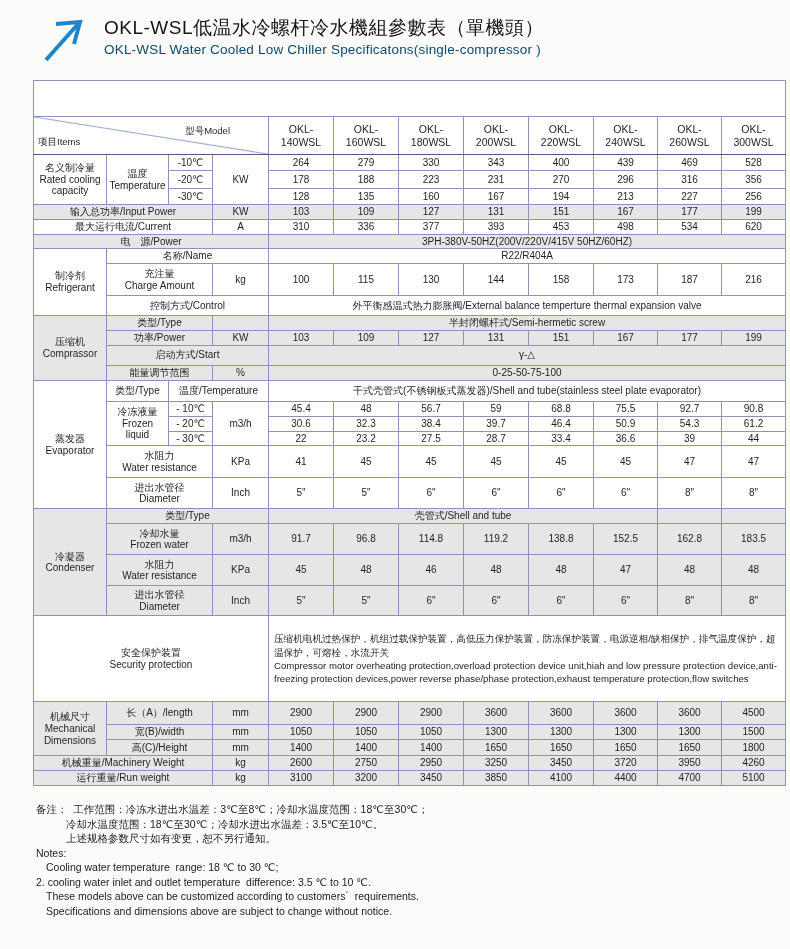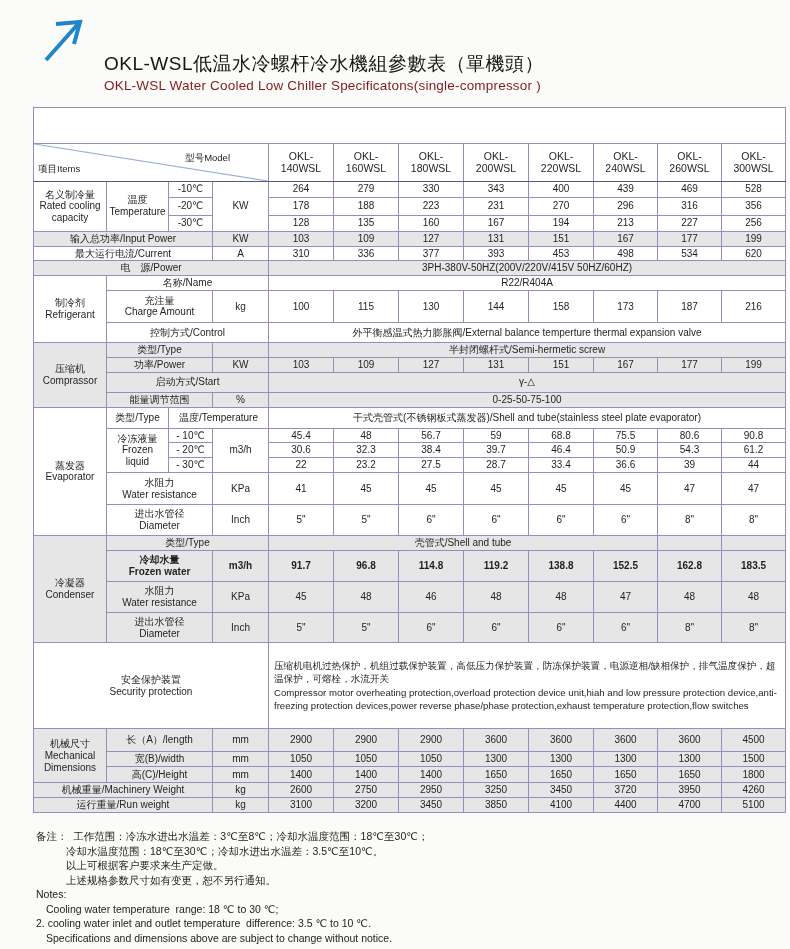--- a/index.html
+++ b/index.html
@@ -4,23 +4,23 @@
 <style>
   html,body{margin:0;padding:0;}
   body{
     width:790px;height:949px;background:#fbfbf9;position:relative;
     font-family:"Liberation Sans","DejaVu Sans",sans-serif;color:#1f1f1f;
     -webkit-font-smoothing:antialiased;
   }
   
   .page-header{display:flex;align-items:flex-start;padding:14px 0 0 40px;}
   .brand-arrow{width:52px;height:52px;margin-right:12px;flex:0 0 auto;}
-  .head-text{padding-top:2px;margin-top:36px;}
+  .head-text{padding-top:2px;}
   .heading-zh{font-size:19px;font-weight:500;color:#141414;letter-spacing:0.5px;line-height:1.25;}
-  .heading-en{font-size:13.5px;color:#7f1d1d;margin-top:2px;letter-spacing:0.2px;}
+  .heading-en{font-size:13.5px;color:#0c4a6e;margin-top:2px;letter-spacing:0.2px;}
   
   .table-wrap{margin:14px 0 0 33px;}
   table{border-collapse:collapse;table-layout:fixed;width:752px;border:1.5px solid #565884;}
   td{
     border:1px solid #8f91bc;font-size:10px;text-align:center;vertical-align:middle;
     padding:1px 2px;line-height:1.18;white-space:pre-line;overflow:hidden;color:#1f1f1f;
   }
   tr.w td{background:#ffffff;}
   tr.g td{background:#e6e6e6;}
   td.title{background:#29a7e0;color:#ffffff;font-size:15px;letter-spacing:1px;}
@@ -221,21 +221,21 @@
           <td rowspan="3">冷冻液量
 Frozen liquid</td>
           <td>- 10℃</td>
           <td rowspan="3">m3/h</td>
           <td>45.4</td>
           <td>48</td>
           <td>56.7</td>
           <td>59</td>
           <td>68.8</td>
           <td>75.5</td>
-          <td>80.6</td>
+          <td>92.7</td>
           <td>90.8</td>
         </tr>
         <tr class="w" style="height: 15px;">
           <td>- 20℃</td>
           <td>30.6</td>
           <td>32.3</td>
           <td>38.4</td>
           <td>39.7</td>
           <td>46.4</td>
           <td>50.9</td>
@@ -280,21 +280,21 @@
           <td>8"</td>
         </tr>
         <tr class="g" style="height: 15px;">
           <td rowspan="4">冷凝器
 Condenser</td>
           <td colspan="3">类型/Type</td>
           <td colspan="6">壳管式/Shell and tube</td>
           <td></td>
           <td></td>
         </tr>
-        <tr class="g" style="height: 31px; font-weight: bold;">
+        <tr class="g" style="height: 31px;">
           <td colspan="2">冷却水量
 Frozen water</td>
           <td>m3/h</td>
           <td>91.7</td>
           <td>96.8</td>
           <td>114.8</td>
           <td>119.2</td>
           <td>138.8</td>
           <td>152.5</td>
           <td>162.8</td>
@@ -395,19 +395,19 @@
           <td>4700</td>
           <td>5100</td>
         </tr>
       </tbody>
   </table>
 </div>
 
 <div class="notes">
   <div class="note-line">备注：  工作范围：冷冻水进出水温差：3℃至8℃；冷却水温度范围：18℃至30℃；</div>
   <div class="note-line ind">冷却水温度范围：18℃至30℃；冷却水进出水温差：3.5℃至10℃。</div>
-  <div class="note-line ind">以上可根据客户要求来生产定做。</div>
   <div class="note-line ind">上述规格参数尺寸如有变更，恕不另行通知。</div>
   <div class="note-line">Notes:</div>
   <div class="note-line ind2">Cooling water temperature  range: 18 ℃ to 30 ℃;</div>
   <div class="note-line">2. cooling water inlet and outlet temperature  difference: 3.5 ℃ to 10 ℃.</div>
+  <div class="note-line ind2">These models above can be customized according to customers´  requirements.</div>
   <div class="note-line ind2">Specifications and dimensions above are subject to change without notice.</div>
 </div>
 
 </body></html>

